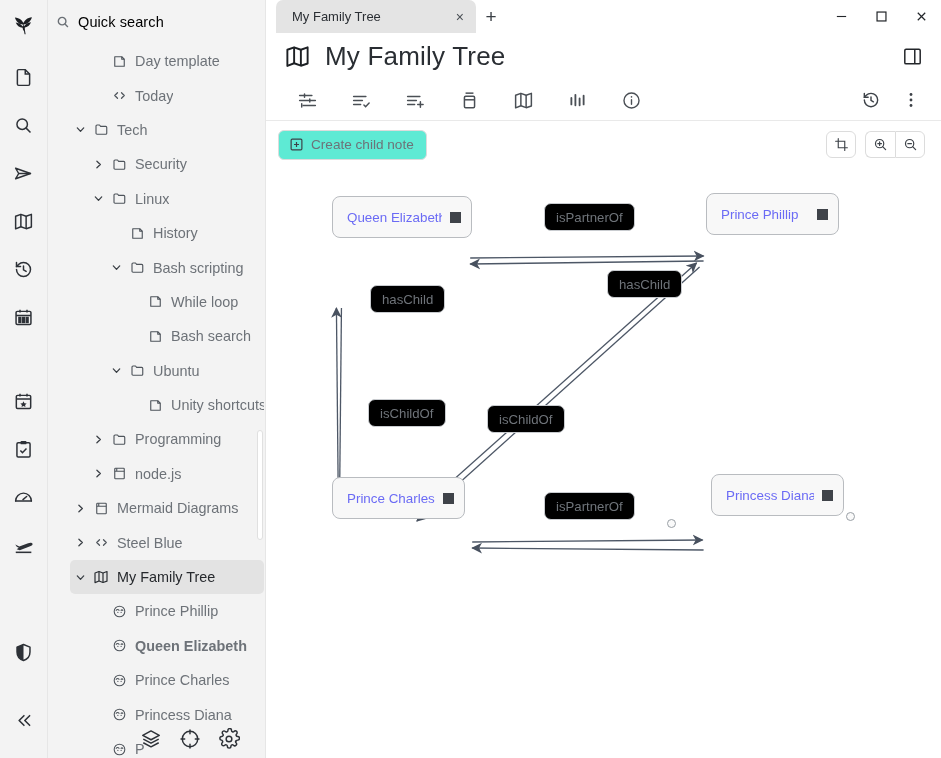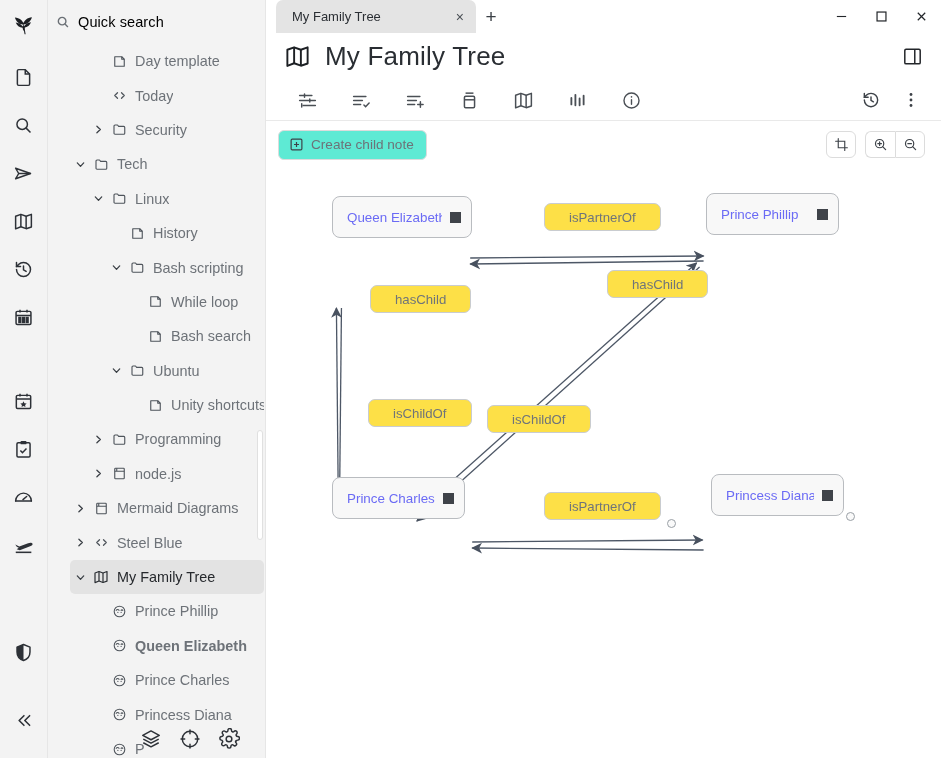--- a/index.html
+++ b/index.html
@@ -139,25 +139,25 @@
     display: flex; align-items: center;
     padding: 0 10px 0 14px;
     font-size: 13.4px; color: #6b6bf5;
     white-space: nowrap; overflow: hidden;
   }
   .gnode .gn-label { flex: 1 1 auto; overflow: hidden; }
   .gnode .gn-sq { width: 11px; height: 11px; background: #3f4349; flex:0 0 11px; margin-left: 8px;}
 
   .elabel {
     position: absolute;
-    background: #fde047;
+    background: #000000;
     border: 1px solid #c9ccd0;
     border-radius: 7px;
     height: 28px; display: flex; align-items: center; justify-content: center;
-    padding: 0 24px; font-size: 13.2px; color: #6f747a;
+    padding: 0 11px; font-size: 13.2px; color: #6f747a;
     white-space: nowrap;
   }
   .ehandle {
     position:absolute; width:9px; height:9px; border-radius:50%;
     background:#fafafa; border:1px solid #9aa0a6;
   }
 </style>
 </head>
 <body>
 
@@ -284,45 +284,45 @@
         </div>
         <div class="tnode" style="margin-left: 40px; margin-right: 2px;">
           <span class="tw"></span>
           <span class="tico">
             <svg width="15" height="15" viewBox="0 0 24 24" fill="none" stroke="#4e545b" stroke-width="2" stroke-linecap="round" stroke-linejoin="round">
               <path d="M8.8 7.6L4.4 12l4.4 4.4M15.2 7.6L19.6 12l-4.4 4.4"></path>
             </svg>
           </span>
           <span class="tlabel">Today</span>
         </div>
+        <div class="tnode" style="margin-left: 22px; margin-right: 2px;">
+          <span class="tw">
+            <svg width="11" height="11" viewBox="0 0 24 24" fill="none" stroke="#3a3f45" stroke-width="2.8" stroke-linecap="round" stroke-linejoin="round">
+              <path d="M5 8.5L12 16l7-7.5"></path>
+            </svg>
+          </span>
+          <span class="tico">
+            <svg width="15" height="15" viewBox="0 0 24 24" fill="none" stroke="#4e545b" stroke-width="1.8" stroke-linejoin="round">
+              <path d="M3.2 6.4a1.6 1.6 0 011.6-1.6h4l1.8 2.2h8.2a1.6 1.6 0 011.6 1.6v9.4a1.6 1.6 0 01-1.6 1.6H4.8a1.6 1.6 0 01-1.6-1.6z"></path>
+            </svg>
+          </span>
+          <span class="tlabel">Tech</span>
+        </div>
         <div class="tnode" style="margin-left: 40px; margin-right: 2px;">
           <span class="tw">
             <svg width="11" height="11" viewBox="0 0 24 24" fill="none" stroke="#3a3f45" stroke-width="2.8" stroke-linecap="round" stroke-linejoin="round">
               <path d="M8.5 5L16 12l-7.5 7"></path>
             </svg>
           </span>
           <span class="tico">
             <svg width="15" height="15" viewBox="0 0 24 24" fill="none" stroke="#4e545b" stroke-width="1.8" stroke-linejoin="round">
               <path d="M3.2 6.4a1.6 1.6 0 011.6-1.6h4l1.8 2.2h8.2a1.6 1.6 0 011.6 1.6v9.4a1.6 1.6 0 01-1.6 1.6H4.8a1.6 1.6 0 01-1.6-1.6z"></path>
             </svg>
           </span>
           <span class="tlabel">Security</span>
-        </div>
-        <div class="tnode" style="margin-left: 22px; margin-right: 2px;">
-          <span class="tw">
-            <svg width="11" height="11" viewBox="0 0 24 24" fill="none" stroke="#3a3f45" stroke-width="2.8" stroke-linecap="round" stroke-linejoin="round">
-              <path d="M5 8.5L12 16l7-7.5"></path>
-            </svg>
-          </span>
-          <span class="tico">
-            <svg width="15" height="15" viewBox="0 0 24 24" fill="none" stroke="#4e545b" stroke-width="1.8" stroke-linejoin="round">
-              <path d="M3.2 6.4a1.6 1.6 0 011.6-1.6h4l1.8 2.2h8.2a1.6 1.6 0 011.6 1.6v9.4a1.6 1.6 0 01-1.6 1.6H4.8a1.6 1.6 0 01-1.6-1.6z"></path>
-            </svg>
-          </span>
-          <span class="tlabel">Tech</span>
         </div>
         <div class="tnode" style="margin-left: 40px; margin-right: 2px;">
           <span class="tw">
             <svg width="11" height="11" viewBox="0 0 24 24" fill="none" stroke="#3a3f45" stroke-width="2.8" stroke-linecap="round" stroke-linejoin="round">
               <path d="M5 8.5L12 16l7-7.5"></path>
             </svg>
           </span>
           <span class="tico">
             <svg width="15" height="15" viewBox="0 0 24 24" fill="none" stroke="#4e545b" stroke-width="1.8" stroke-linejoin="round">
               <path d="M3.2 6.4a1.6 1.6 0 011.6-1.6h4l1.8 2.2h8.2a1.6 1.6 0 011.6 1.6v9.4a1.6 1.6 0 01-1.6 1.6H4.8a1.6 1.6 0 01-1.6-1.6z"></path>

